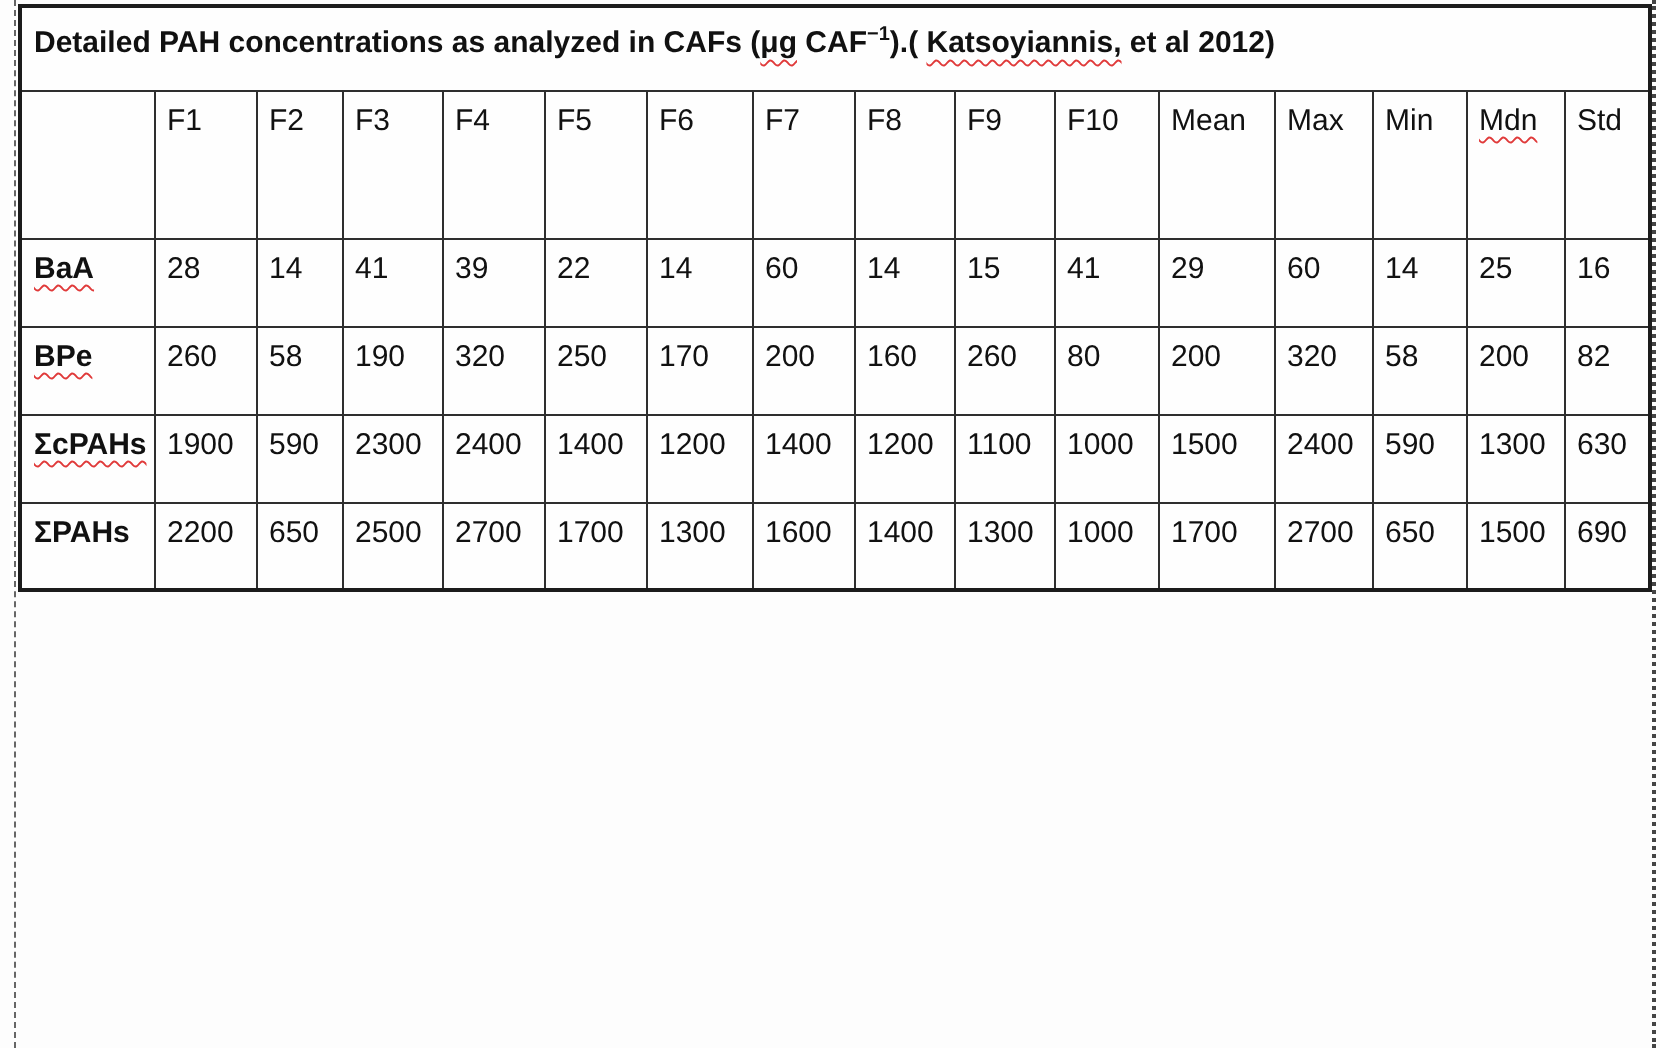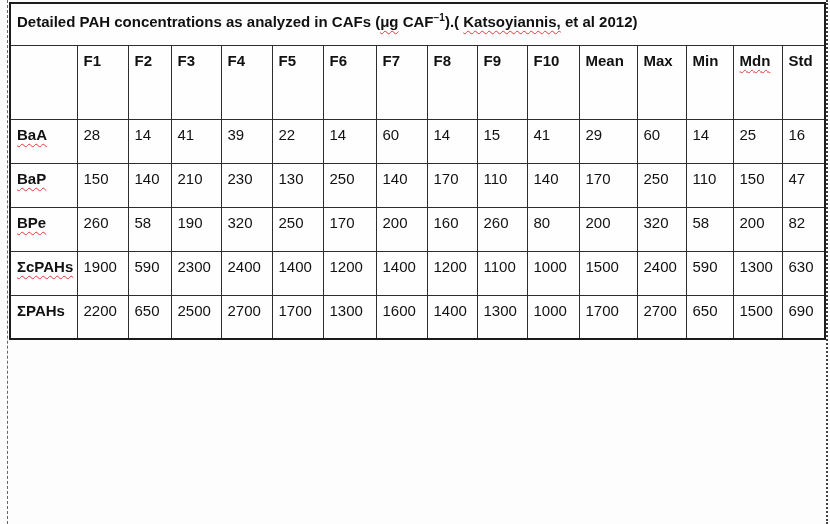--- a/index.html
+++ b/index.html
@@ -42,21 +42,21 @@
     white-space: nowrap;
   }
   tr.caption-row td {
     height: 42px;
     font-weight: bold;
     font-size: 15px;
     padding-top: 8px;
   }
   tr.header-row th {
     height: 74px;
-    font-weight: bold;
+    font-weight: normal;
   }
   tbody th { font-weight: bold; }
   tbody td { font-weight: normal; }
   tbody tr { height: 44px; }
   sup { font-size: 10px; font-weight: bold; }
   .squiggle {
     text-decoration-line: underline;
     text-decoration-style: wavy;
     text-decoration-color: #e03a3a;
     text-decoration-thickness: 1px;
@@ -125,38 +125,20 @@
           <td>14</td>
           <td>15</td>
           <td>41</td>
           <td>29</td>
           <td>60</td>
           <td>14</td>
           <td>25</td>
           <td>16</td>
         </tr>
         <tr>
-          <th><span class="squiggle">BaP</span></th>
-          <td>150</td>
-          <td>140</td>
-          <td>210</td>
-          <td>230</td>
-          <td>130</td>
-          <td>250</td>
-          <td>140</td>
-          <td>170</td>
-          <td>110</td>
-          <td>140</td>
-          <td>170</td>
-          <td>250</td>
-          <td>110</td>
-          <td>150</td>
-          <td>47</td>
-        </tr>
-        <tr>
           <th><span class="squiggle">BPe</span></th>
           <td>260</td>
           <td>58</td>
           <td>190</td>
           <td>320</td>
           <td>250</td>
           <td>170</td>
           <td>200</td>
           <td>160</td>
           <td>260</td>

